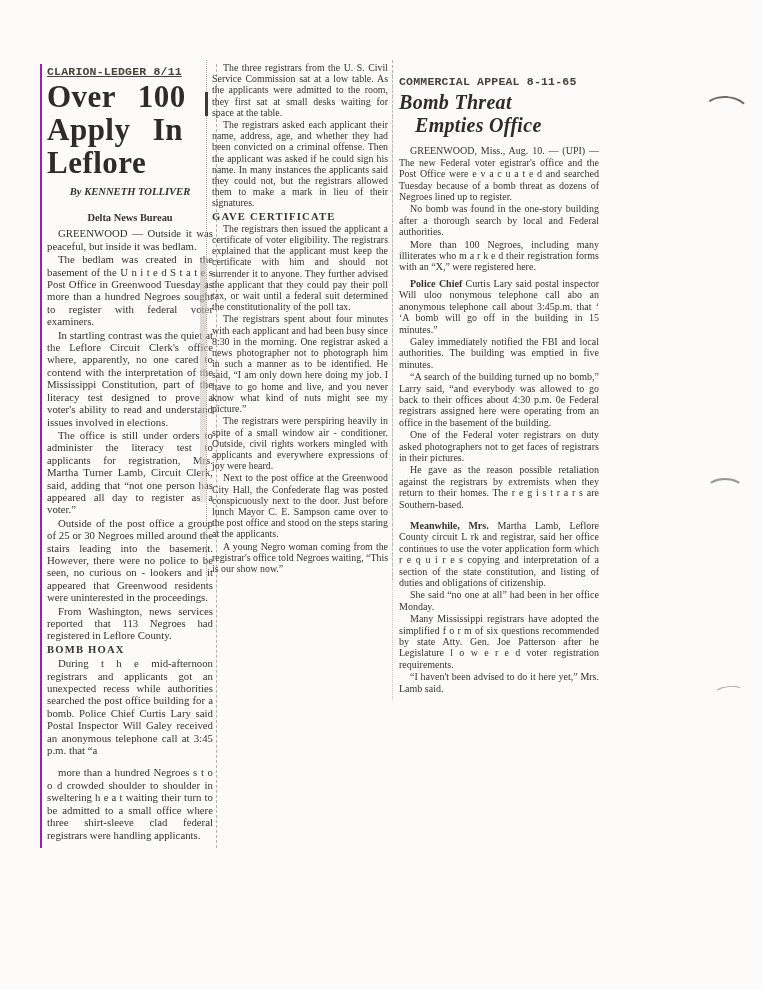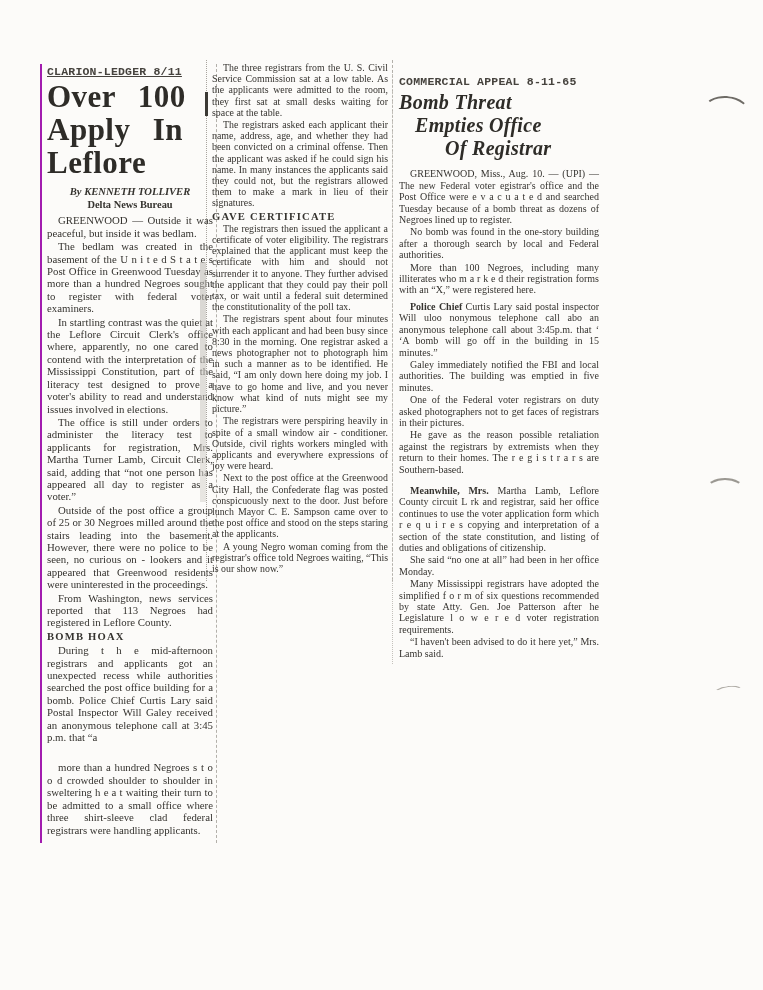--- a/index.html
+++ b/index.html
@@ -48,29 +48,29 @@
     margin:2px 0 6px 0;
   }
   .headline-right{
     font-size:20px;line-height:23px;font-weight:bold;font-style:italic;
     text-align:left;color:#2e2c28;
     margin:4px 0 8px 0;letter-spacing:0.3px;
   }
   .hl-2{padding-left:16px;}
   .hl-3{padding-left:46px;}
   .byline{text-align:center;font-weight:bold;font-size:10.6px;line-height:13px;margin-top:4px;font-style:italic;}
-  .bureau{text-align:center;font-weight:bold;font-size:10.4px;line-height:13px;margin-bottom:3px;}
+  .bureau{text-align:center;font-weight:bold;font-size:10.4px;line-height:13px;margin-bottom:3px;margin-top:13px;}
   .p{text-indent:11px;margin:0 0 1px 0;}
   .subhead{
     font-weight:bold;font-size:10.6px;
     letter-spacing:1.2px;margin:2px 0 1px 0;text-indent:0;
   }
   .gap-sm{margin-top:5px;}
   .gap-md{margin-top:10px;}
-  .displaced{margin-top:18px;}
+  .displaced{margin-top:10px;}
   .lead{font-weight:bold;}
   
   .edge-tick{
     position:absolute;left:205px;top:92px;width:3px;height:24px;
     background:#3c3a36;
   }
   .smudge{
     position:absolute;left:200px;top:262px;width:6px;height:240px;
     background:linear-gradient(#b9b6b0, #d8d5cf);
     opacity:0.55;
@@ -116,27 +116,27 @@
     <div class="p">The registrars were perspiring heavily in spite of a small window air - conditioner. Outside, civil rights workers mingled with applicants and everywhere expressions of joy were heard.</div>
     <div class="p">Next to the post office at the Greenwood City Hall, the Confederate flag was posted conspicuously next to the door. Just before lunch Mayor C. E. Sampson came over to the post office and stood on the steps staring at the applicants.</div>
     <div class="p">A young Negro woman coming from the registrar's office told Negroes waiting, “This is our show now.”</div>
   </div>
 
   <div class="col col-right">
     <div class="typed">COMMERCIAL APPEAL 8-11-65</div>
     <div class="headline-right">
       <div class="hl-1">Bomb Threat</div>
       <div class="hl-2">Empties Office</div>
-      <div class="hl-3">Of Registrar</div>
     </div>
     <div class="p">GREENWOOD, Miss., Aug. 10. — (UPI) — The new Federal voter egistrar's office and the Post Office were e v a c u a t e d and searched Tuesday because of a bomb threat as dozens of Negroes lined up to register.</div>
     <div class="p">No bomb was found in the one-story building after a thorough search by local and Federal authorities.</div>
     <div class="p">More than 100 Negroes, including many illiterates who m a r k e d their registration forms with an “X,” were registered here.</div>
     <div class="p gap-sm"><span class="lead">Police Chief</span><span> Curtis Lary said postal inspector Will  uloo nonymous telephone call abo an anonymous telephone call about 3:45p.m. that ‘ ‘A bomb will go off in the building in 15 minutes.”</span></div>
     <div class="p">Galey immediately notified the FBI and local authorities. The building was emptied in five minutes.</div>
+    <div class="p">“A search of the building turned up no bomb,” Larry said, “and everybody was allowed to go back to their offices about 4:30 p.m.   0e Federal registrars assigned here were operating from an office in the basement of the building.</div>
     <div class="p">One of the Federal voter registrars on duty asked photographers not to get faces of registrars in their pictures.</div>
     <div class="p">He gave as the reason possible retaliation against the registrars by extremists when they return to their homes. The r e g i s t r a r s are Southern-based.</div>
     <div class="p gap-md"><span class="lead">Meanwhile, Mrs.</span><span> Martha Lamb, Leflore County circuit L rk and registrar, said her office continues to use the voter application form which r e q u i r e s copying and interpretation of a section of the state constitution, and listing of duties and obligations of citizenship.</span></div>
     <div class="p">She said “no one at all” had been in her office Monday.</div>
     <div class="p">Many Mississippi registrars have adopted the simplified f o r m of six questions recommended by state Atty. Gen. Joe Patterson after he Legislature l o w e r e d voter registration requirements.</div>
     <div class="p">“I haven't been advised to do it here yet,” Mrs. Lamb said.</div>
   </div>
 
   <div class="edge-tick"></div>
   <div class="smudge"></div>

